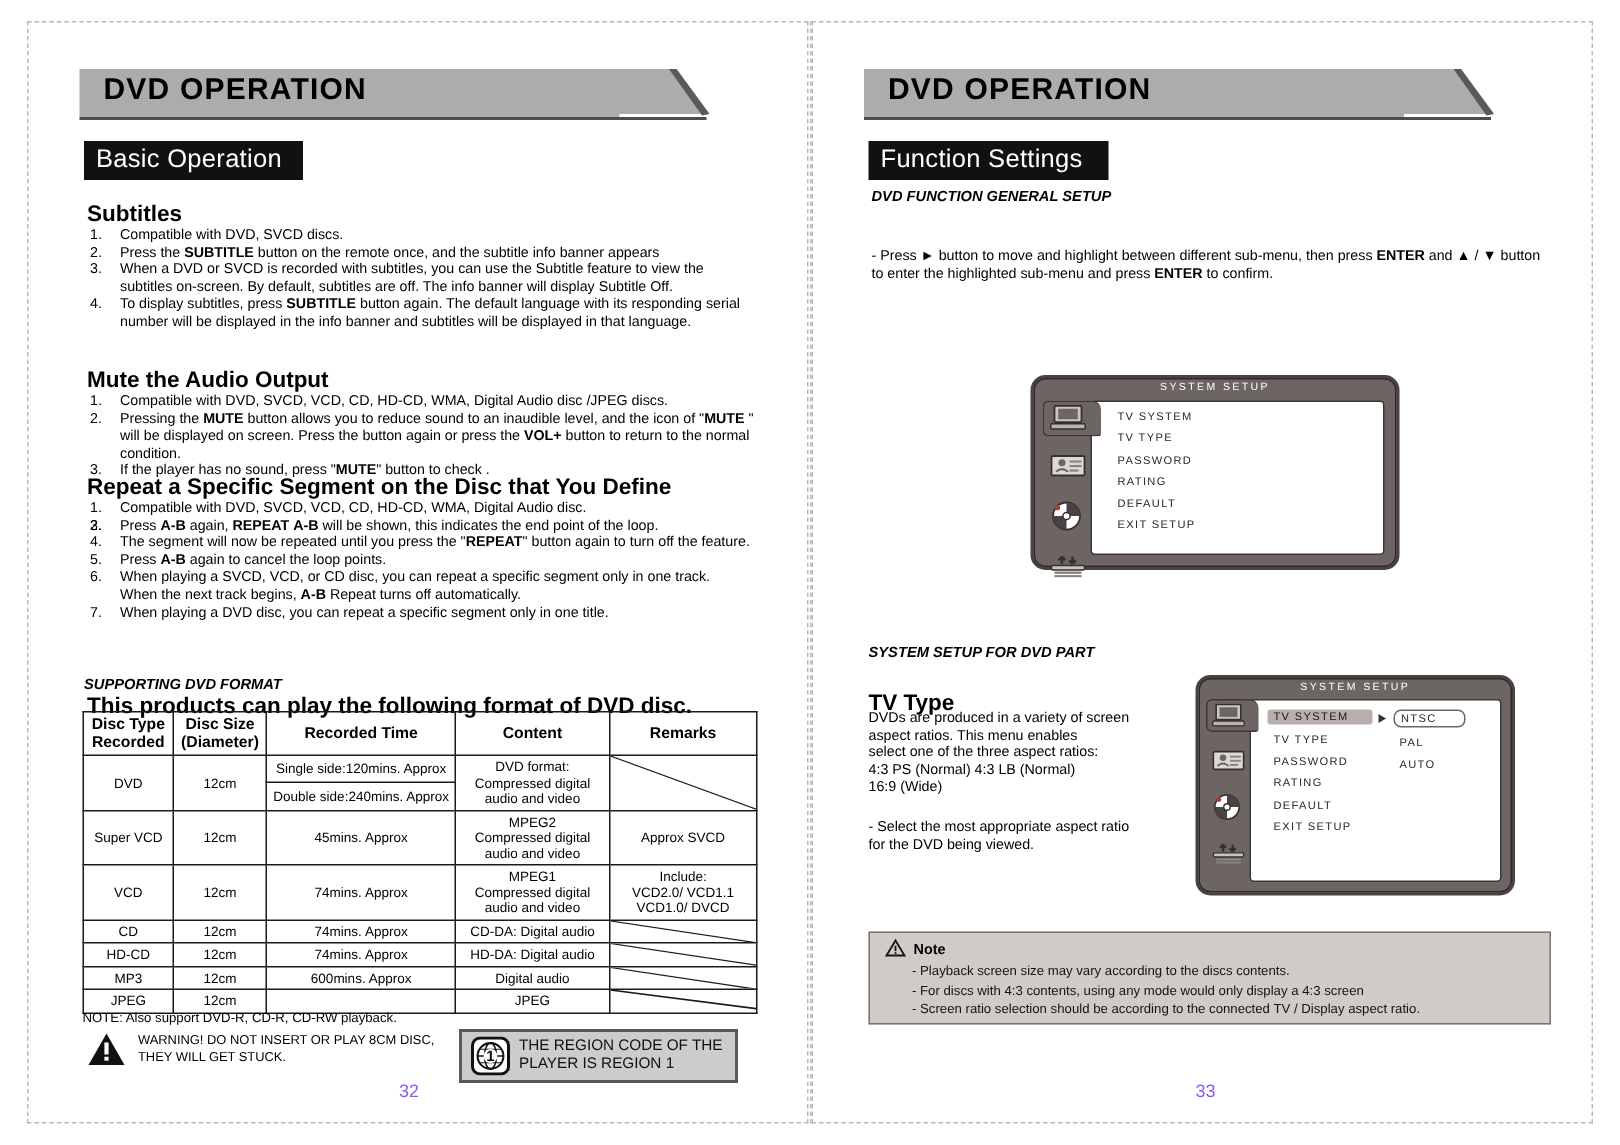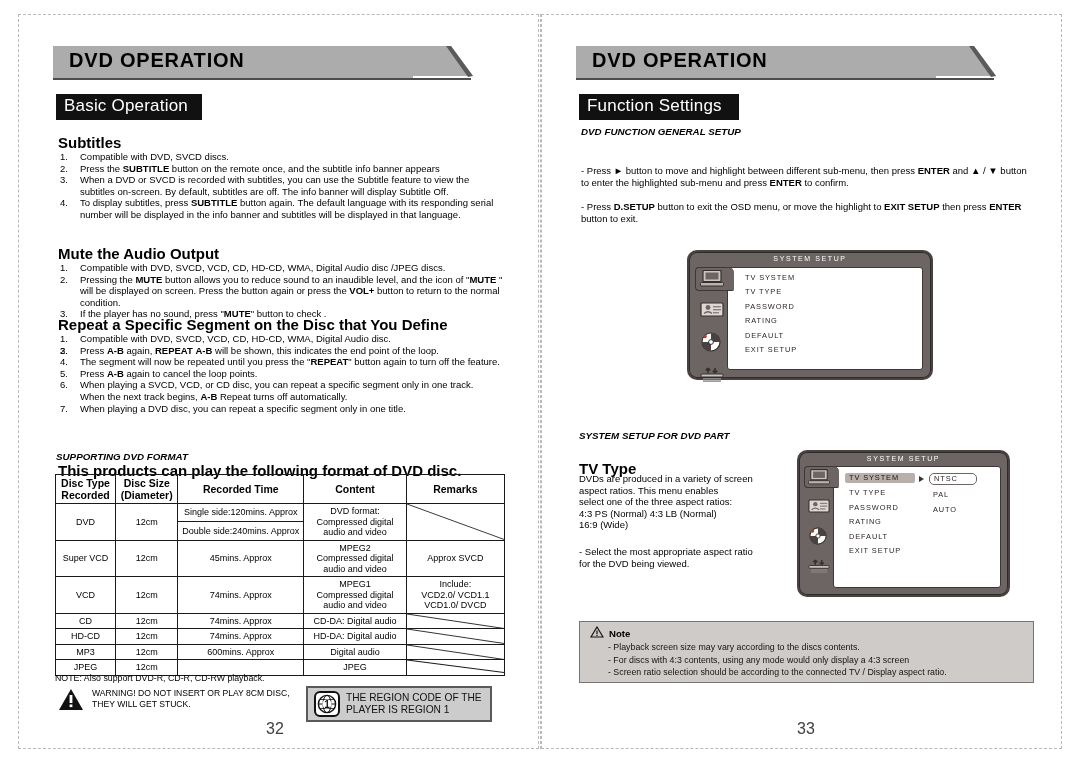--- a/index.html
+++ b/index.html
@@ -42,21 +42,21 @@
 
   
   .warnrow{position:absolute;}
   .tri{position:relative;width:26px;height:23px;}
   .tri svg{display:block;}
   .warntxt{font-size:8.6px;line-height:10.5px;}
   .region{position:absolute;background:#cccccc;border:2px solid #5a5a5a;display:flex;align-items:center;gap:6px;padding:3px 6px;}
   .region .globe{width:26px;height:26px;flex:0 0 auto;}
   .region .rtxt{font-size:10.2px;line-height:12.4px;color:#111;}
 
-  .pageno{position:absolute;font-size:16px;color:#404040;}
+  .pageno{position:absolute;font-size:12px;color:#8b5cf6;}
 
   
   .osd{position:absolute;background:#6d6563;border:2px solid #4a4240;border-radius:10px;box-sizing:border-box;
        box-shadow:0 0 0 1px #2e2a29 inset;}
   .osd .title{position:absolute;left:0;right:0;top:3px;text-align:center;color:#ffffff;font-size:7px;letter-spacing:1.6px;font-family:"Liberation Sans",sans-serif;}
   .osd .inner{position:absolute;background:#fff;border:1px solid #3d3634;box-sizing:border-box;border-radius:3px;}
   .osd .tabcut{position:absolute;background:#6d6563;border-top-right-radius:6px;border-bottom-right-radius:2px;}
   .menu{position:absolute;color:#2b2422;}
   .menu .mi{font-size:7.4px;letter-spacing:.9px;line-height:8px;margin-bottom:6.4px;white-space:nowrap;}
   .menu .mi.sel{background:#b9afac;color:#1b1514;padding:1px 4px;margin-left:-4px;border-radius:2px;}
@@ -286,21 +286,20 @@
       </div>
       <div class="uline" style="width:418px;"></div>
       <div class="txt">DVD OPERATION</div>
     </div>
 
     <div class="blacklabel" style="left:38px;top:94px;width:142px;">Function Settings</div>
 
     <div style="position:absolute;left:40px;top:126px;" class="h-ital">DVD FUNCTION GENERAL SETUP</div>
 
     <div style="position:absolute;left:40px;top:165px;width:452px;" class="body">- Press ► button to move and highlight between different sub-menu, then press <b>ENTER</b> and ▲ / ▼ button to enter the highlighted sub-menu and press <b>ENTER</b> to confirm.</div>
-    <div style="position:absolute;left:40px;top:201px;width:452px;" class="body">- Press   <b>D.SETUP</b>   button to exit the OSD  menu, or move the highlight to <b>EXIT SETUP</b> then press <b>ENTER</b> button to  exit.</div>
 
     <div class="osd" style="left:146px;top:250px;width:246px;height:130px;">
       <div class="title">SYSTEM SETUP</div>
       <div class="inner" style="left:38px;top:15px;right:8px;bottom:8px;"></div>
       <div class="tabcut" style="left:6px;top:15px;width:38px;height:22px;border:1px solid #3d3634;border-right:none;border-top-left-radius:4px;border-bottom-left-radius:4px;"></div>
 
       <div class="osdicons" style="left:11px;top:18px;">
         <div class="ic">
           <svg width="24" height="17" viewBox="0 0 24 17">
               <rect x="3" y="0.5" width="18" height="11" rx="1" fill="#ccc6c3" stroke="#35302e" stroke-width="1.2"></rect>

